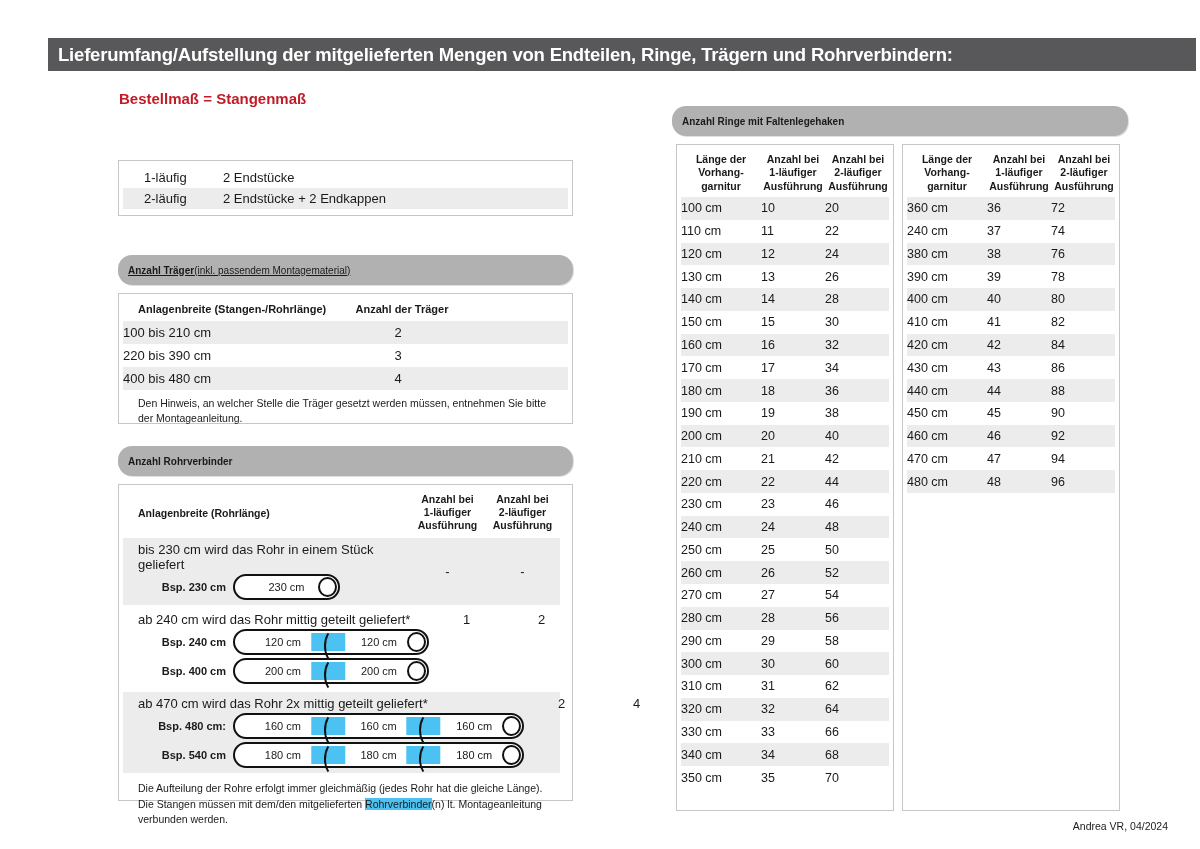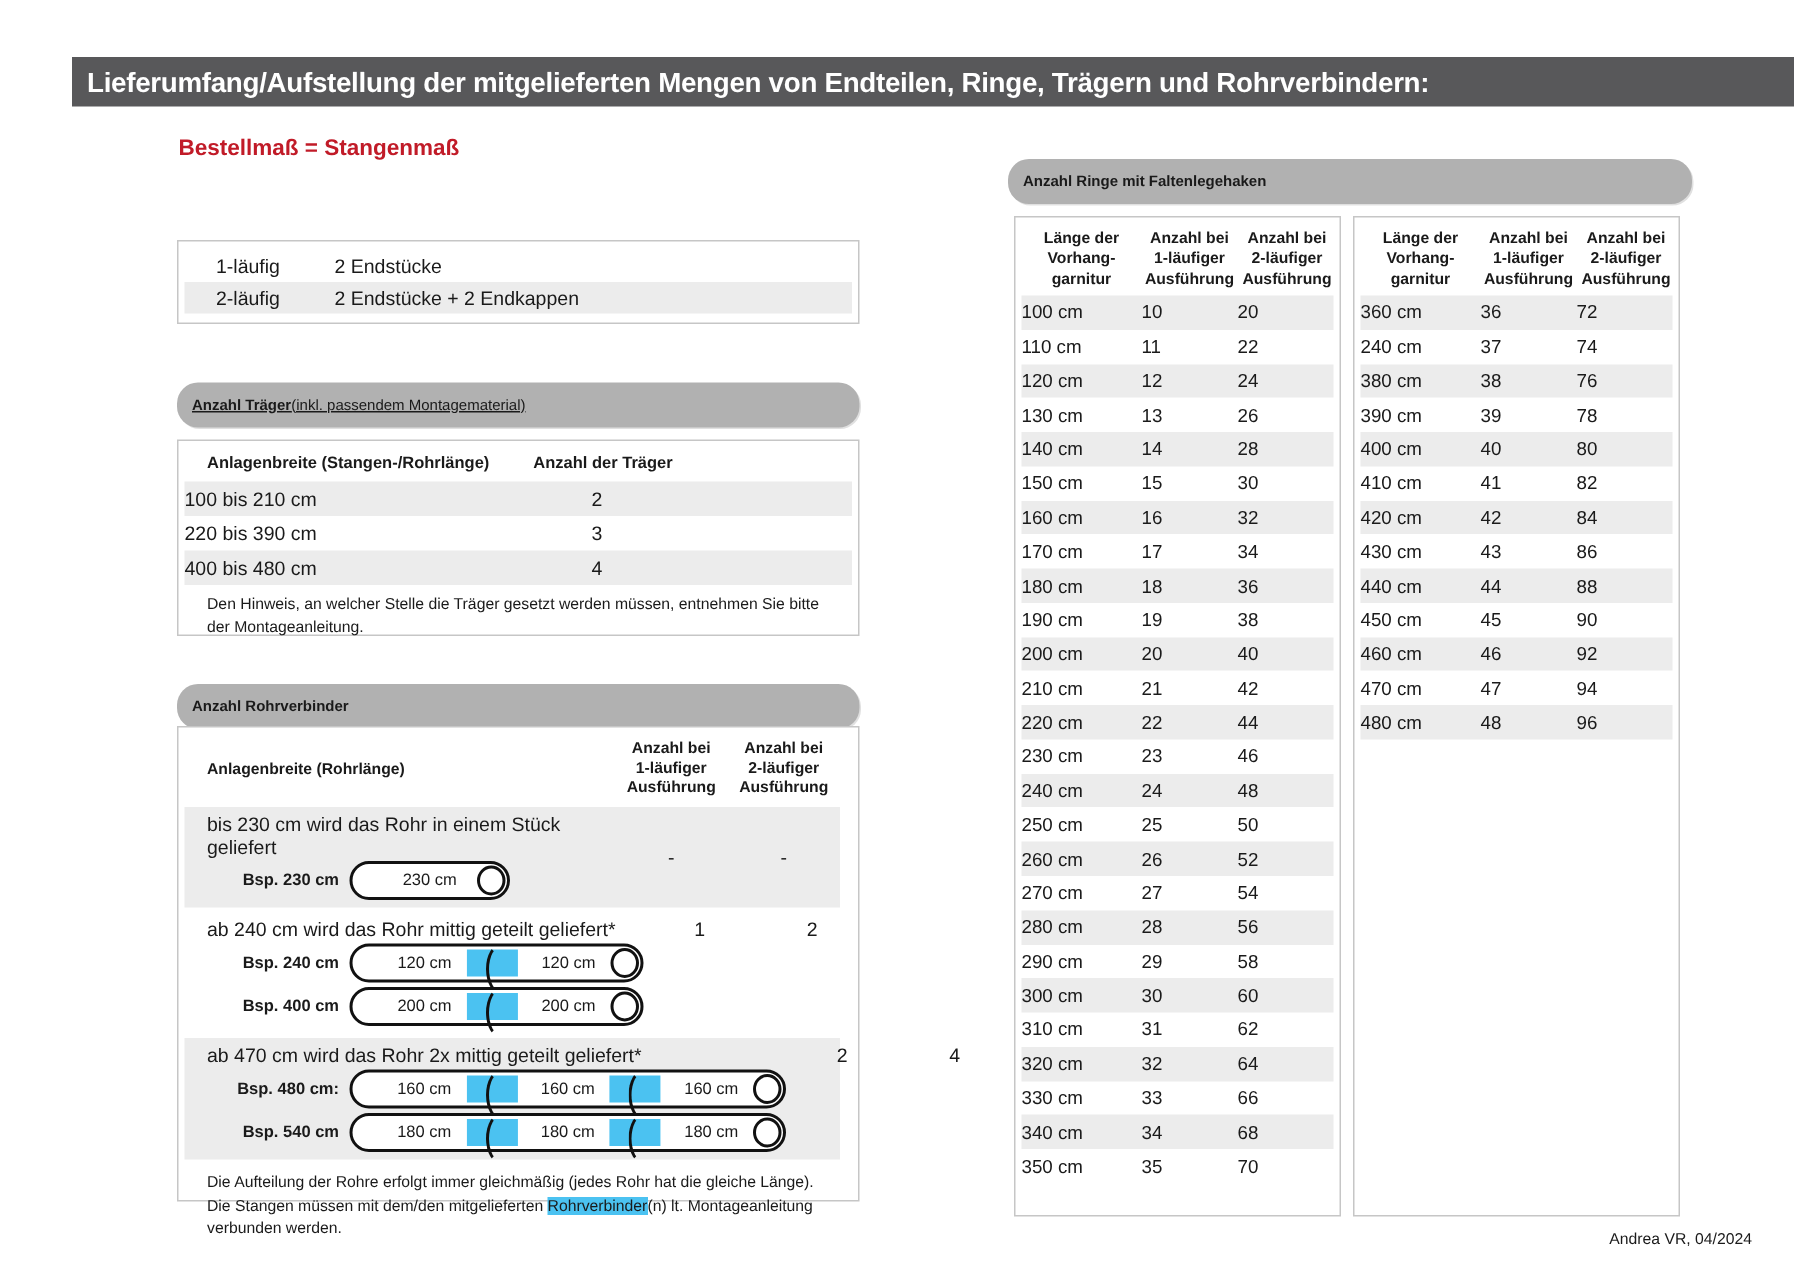--- a/index.html
+++ b/index.html
@@ -18,21 +18,21 @@
 
   #subtitle{position:absolute;left:119px;top:90px;font-size:15px;font-weight:bold;color:var(--red);}
 
   .section-bar{position:absolute;left:118px;width:455px;height:30px;background:var(--section-bar-bg);
     display:flex;align-items:center;padding-left:10px;font-size:10px;
     box-shadow:1px 1px 0 rgba(0,0,0,0.12);border-radius:14px;}
   .section-bar .b{font-weight:bold;}
   .section-bar .r{font-weight:normal;}
   #bar-endteile{top:122px;}
   #bar-traeger{top:255px;text-decoration:underline;}
-  #bar-rohr{top:456px;text-align:center;}
+  #bar-rohr{top:446px;text-align:center;}
   #bar-ringe{left:672px;top:106px;width:456px;}
 
   .box{position:absolute;left:118px;width:455px;background:#fff;border:1px solid var(--border);}
 
   
   #box-endteile{top:160px;height:56px;padding:6px 4px;}
   .et-row{height:21px;display:grid;grid-template-columns:79px 1fr;align-items:center;
     padding-left:21px;font-size:13px;}
   .et-row:nth-of-type(even){background:var(--stripe);}
 

